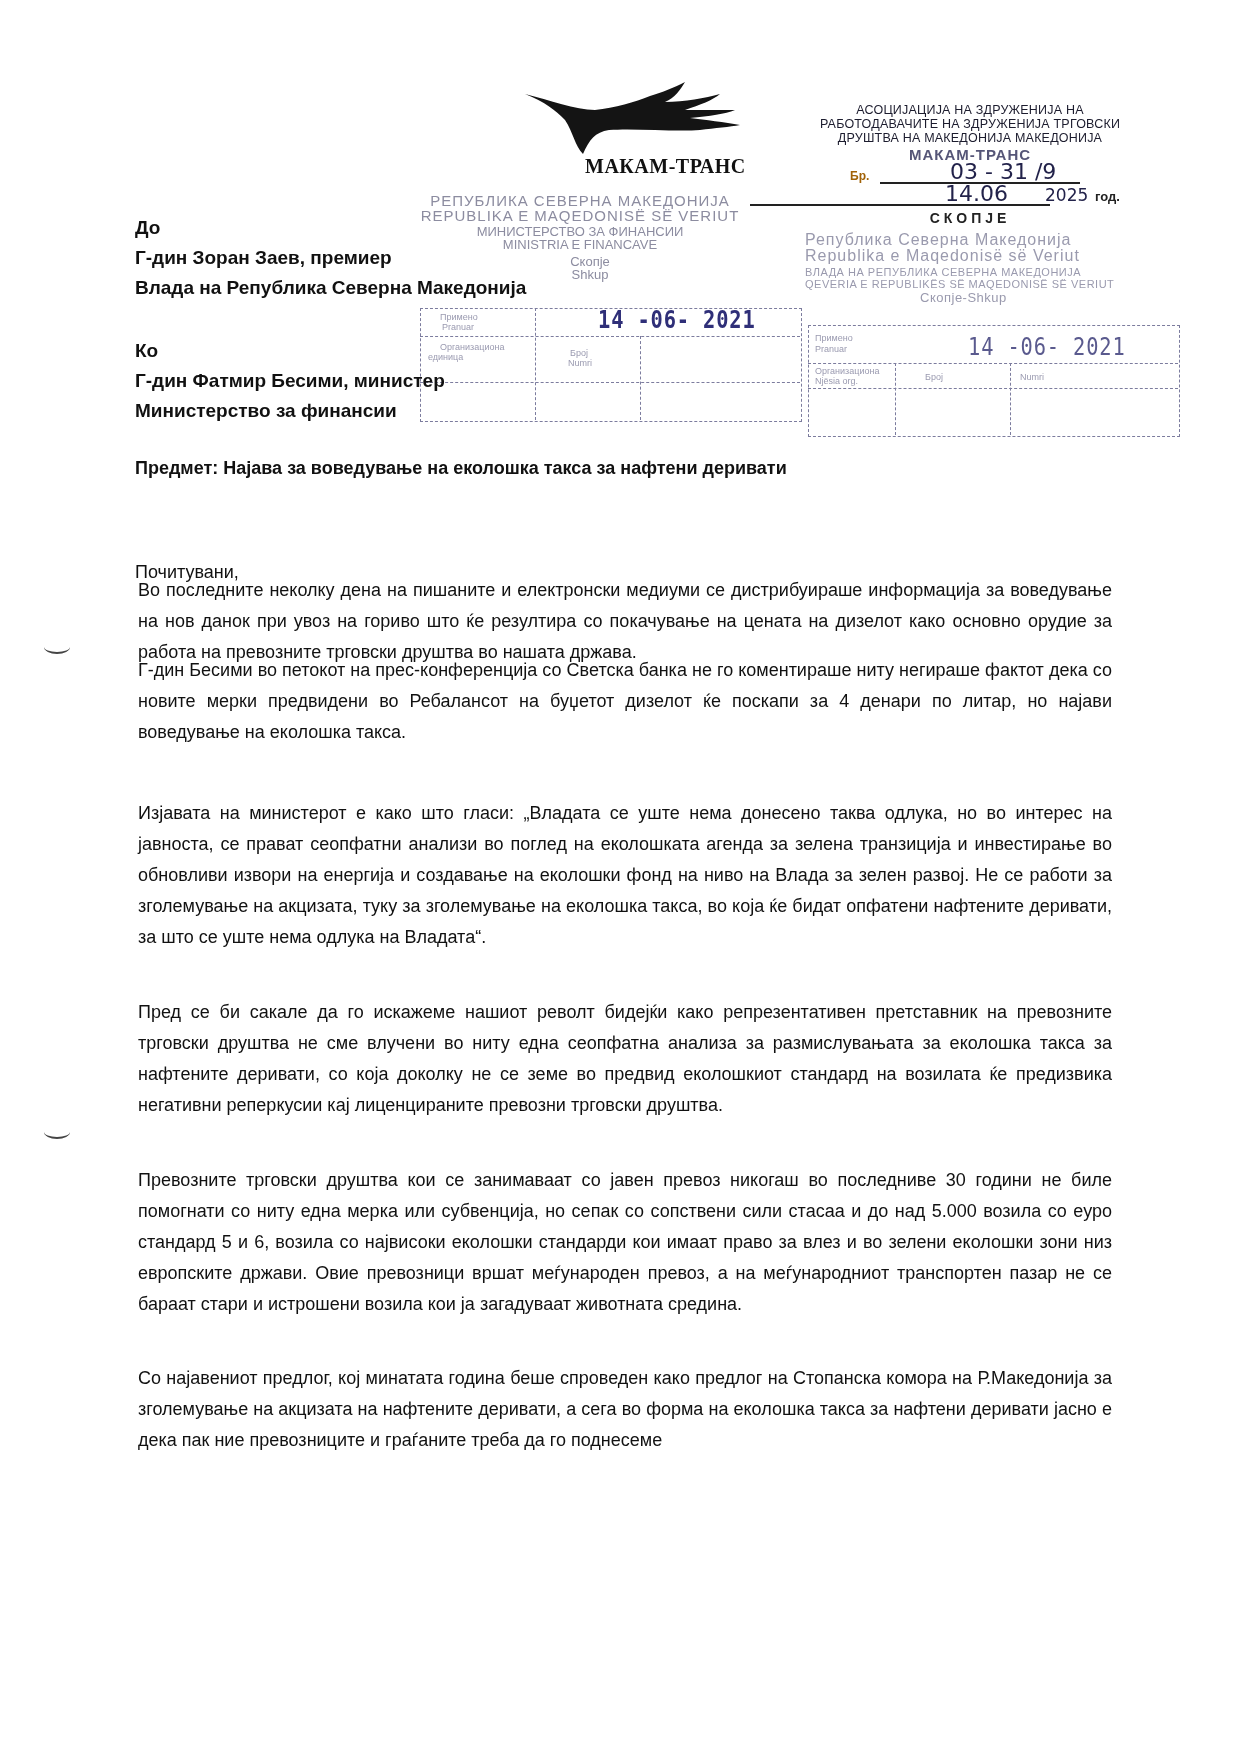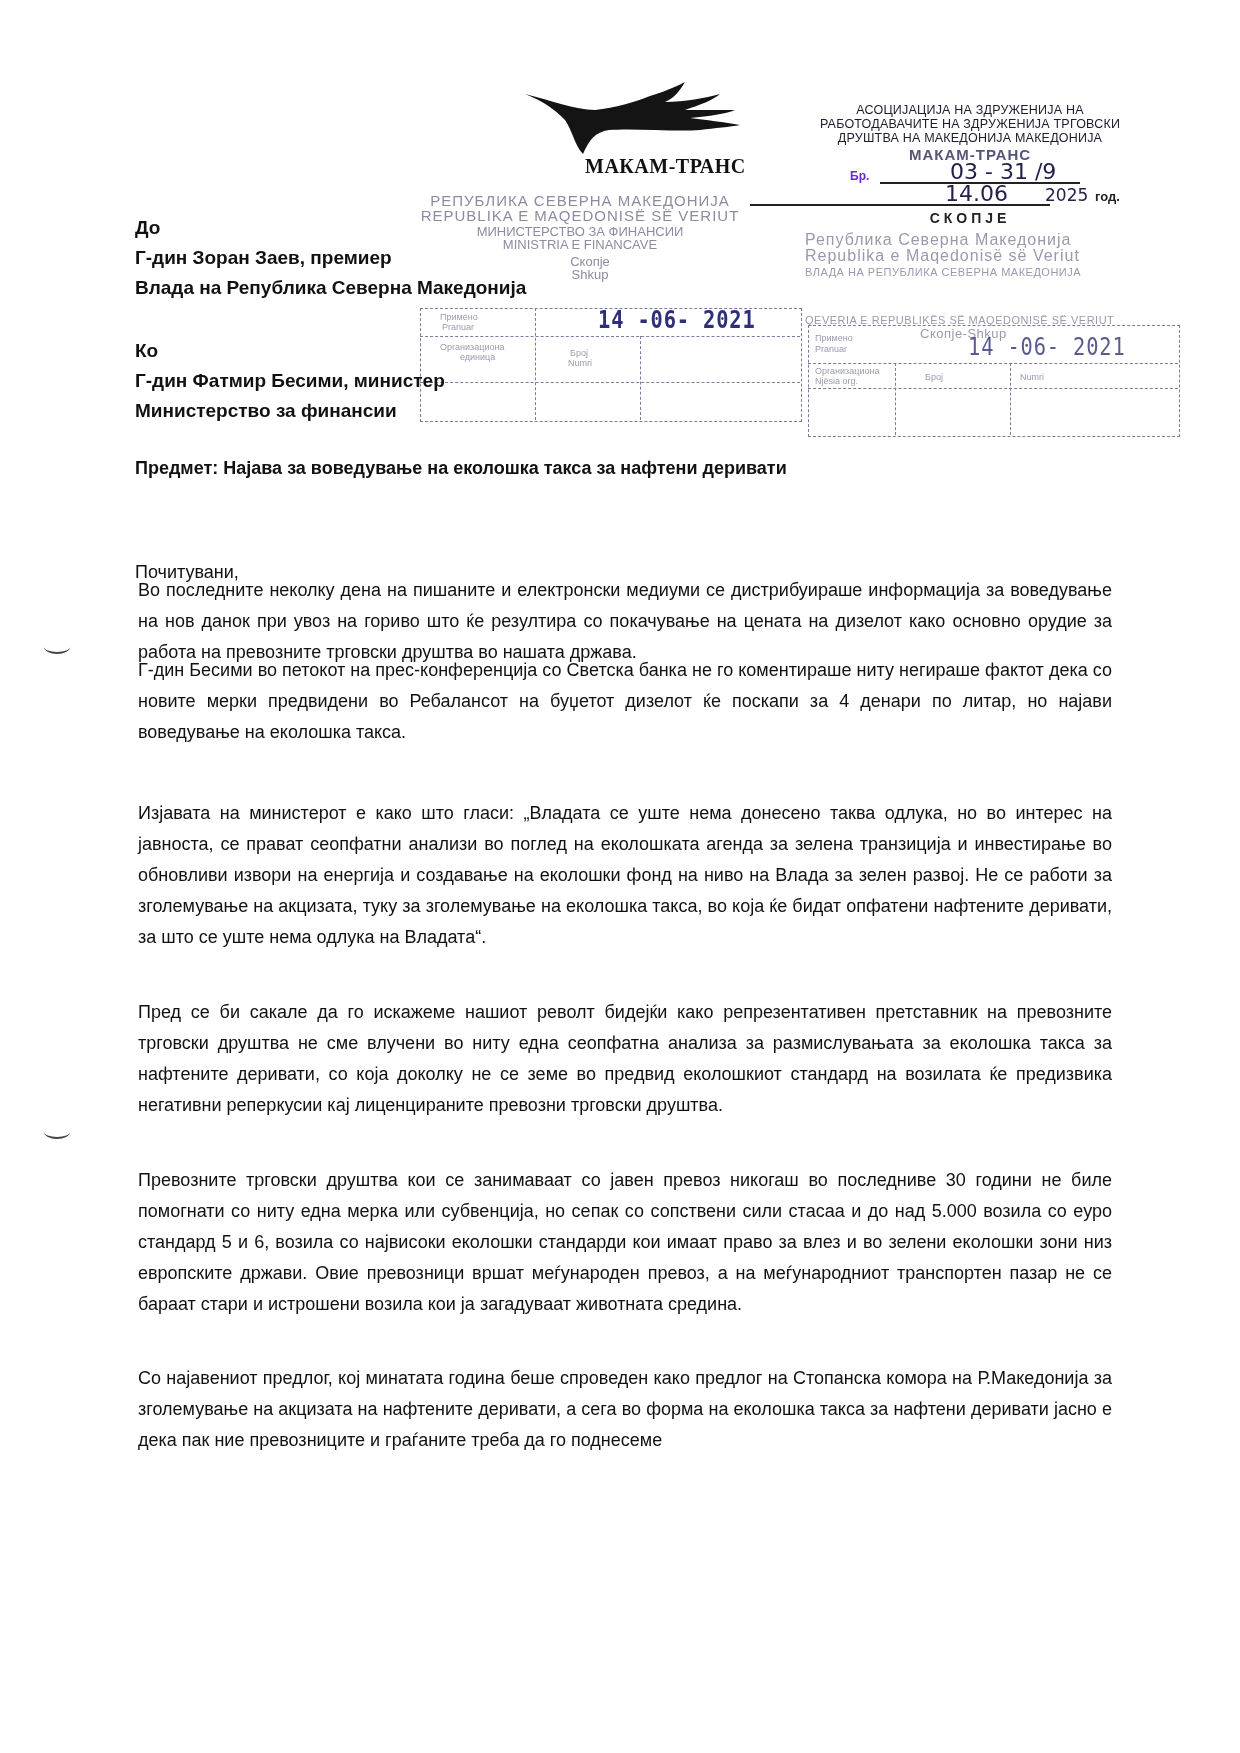--- a/index.html
+++ b/index.html
@@ -11,40 +11,40 @@
   .logo { left: 525px; top: 80px; width: 230px; height: 100px; }
   .logo svg { position: absolute; left: 0; top: 0; }
   .logo-text { position: absolute; left: 60px; top: 75px; font-family: "Liberation Serif", serif;
                font-size: 20px; font-weight: bold; letter-spacing: 0.5px; color: #111; white-space: nowrap; }
 
   
   .assoc-stamp { left: 790px; top: 103px; width: 360px; color: #1c1c2e; text-align: center; }
   .assoc-stamp .line { font-size: 12.5px; line-height: 14px; letter-spacing: 0.2px; white-space: nowrap; }
   .assoc-stamp .brand { font-size: 15px; font-weight: bold; color: #555577; letter-spacing: 1px; margin-top: 1px; }
   .assoc-row { position: relative; height: 22px; text-align: left; }
-  .assoc-row .lbl { position: absolute; left: 60px; top: 6px; font-size: 12px; font-weight: bold; color:#6d28d9; }
+  .assoc-row .lbl { position: absolute; left: 60px; top: 6px; font-size: 12px; font-weight: bold; color:#a16207; }
   .assoc-row .uline { position: absolute; left: 90px; width: 200px; top: 19px; border-bottom: 2px solid #222; }
   .assoc-row .hand { position: absolute; font-family: "DejaVu Sans", sans-serif; font-size: 22px; color: #22224a; top: -4px; }
   .assoc-row .god { position: absolute; left: 298px; top: 4px; font-size: 13px; font-weight: bold; color: #222; }
   .assoc-city { font-size: 14px; font-weight: bold; letter-spacing: 4px; color:#222; margin-top: 3px; }
 
   
   .min-stamp { left: 395px; top: 193px; width: 370px; color: #8c8ca0; text-align: center; }
   .min-stamp .l { font-size: 15px; line-height: 15px; letter-spacing: 1px; white-space: nowrap; }
   .min-stamp .s { font-size: 13px; line-height: 13px; }
   .stamp-grid { position: absolute; border: 1.5px dashed #7c7c9e; }
   .cell-line { position: absolute; border-color: #7c7c9e; border-style: dashed; border-width: 0; }
   .stamp-date { position: absolute; font-family: "DejaVu Sans Mono", monospace; font-weight: bold;
                 color: #2f2f78; font-size: 24px; letter-spacing: 1px; transform: scaleX(0.85); transform-origin: left; white-space: nowrap; }
   .tiny { position: absolute; font-size: 9px; color: #9a9ab0; line-height: 10px; }
 
   
   .gov-stamp { left: 805px; top: 232px; width: 360px; color: #9a9aae; }
   .gov-stamp .l { font-size: 16px; line-height: 16px; letter-spacing: 1px; white-space: nowrap; }
-  .gov-stamp .s { font-size: 11px; line-height: 12px; letter-spacing: 0.5px; white-space: nowrap; margin-top: 36px; }
+  .gov-stamp .s { font-size: 11px; line-height: 12px; letter-spacing: 0.5px; white-space: nowrap; }
 
   
   .addr { left: 135px; font-size: 19px; font-weight: bold; color: #111; line-height: 26px; white-space: nowrap; }
 
   .subject { left: 135px; top: 458px; font-size: 18px; font-weight: bold; white-space: nowrap; color:#111; }
   .greeting { left: 135px; top: 522px; font-size: 18px; color:#111;margin-top:40px; }
 
   .body-text { left: 135px; width: 980px; font-size: 18px; line-height: 31px; text-align: justify; color: #111; }
   .body-text p { margin: 3px; }
 
@@ -88,21 +88,21 @@
   <div class="s" style="padding-left:20px;">Shkup</div>
 </div>
 <div class="stamp-grid" style="left:420px; top:308px; width:380px; height:112px;"></div>
 <div class="cell-line" style="left:420px; top:336px; width:380px; border-top-width:1.5px;"></div>
 <div class="cell-line" style="left:420px; top:382px; width:380px; border-top-width:1.5px;"></div>
 <div class="cell-line" style="left:535px; top:308px; height:112px; border-left-width:1.5px;"></div>
 <div class="cell-line" style="left:640px; top:336px; height:84px; border-left-width:1.5px;"></div>
 <div class="tiny" style="left:440px; top:312px;">Примено</div>
 <div class="tiny" style="left:442px; top:322px;">Pranuar</div>
 <div class="tiny" style="left:440px; top:342px;">Организациона</div>
-<div class="tiny" style="left:460px; top:352px;text-align:right;">единица</div>
+<div class="tiny" style="left:428px; top:352px;text-align:right;">единица</div>
 <div class="tiny" style="left:570px; top:348px;">Број</div>
 <div class="tiny" style="left:568px; top:358px;">Numri</div>
 <div class="stamp-date" style="left:598px; top:306px;">14 -06- 2021</div>
 
 <div class="abs gov-stamp">
   <div class="l">Република Северна Македонија</div>
   <div class="l">Republika e Maqedonisë së Veriut</div>
   <div class="s" style="margin-top:2px;">ВЛАДА НА РЕПУБЛИКА СЕВЕРНА МАКЕДОНИЈА</div>
   <div class="s">QEVERIA E REPUBLIKËS SË MAQEDONISË SË VERIUT</div>
   <div class="s" style="margin-top:2px; padding-left:115px; font-size:13px;">Скопје-Shkup</div>

